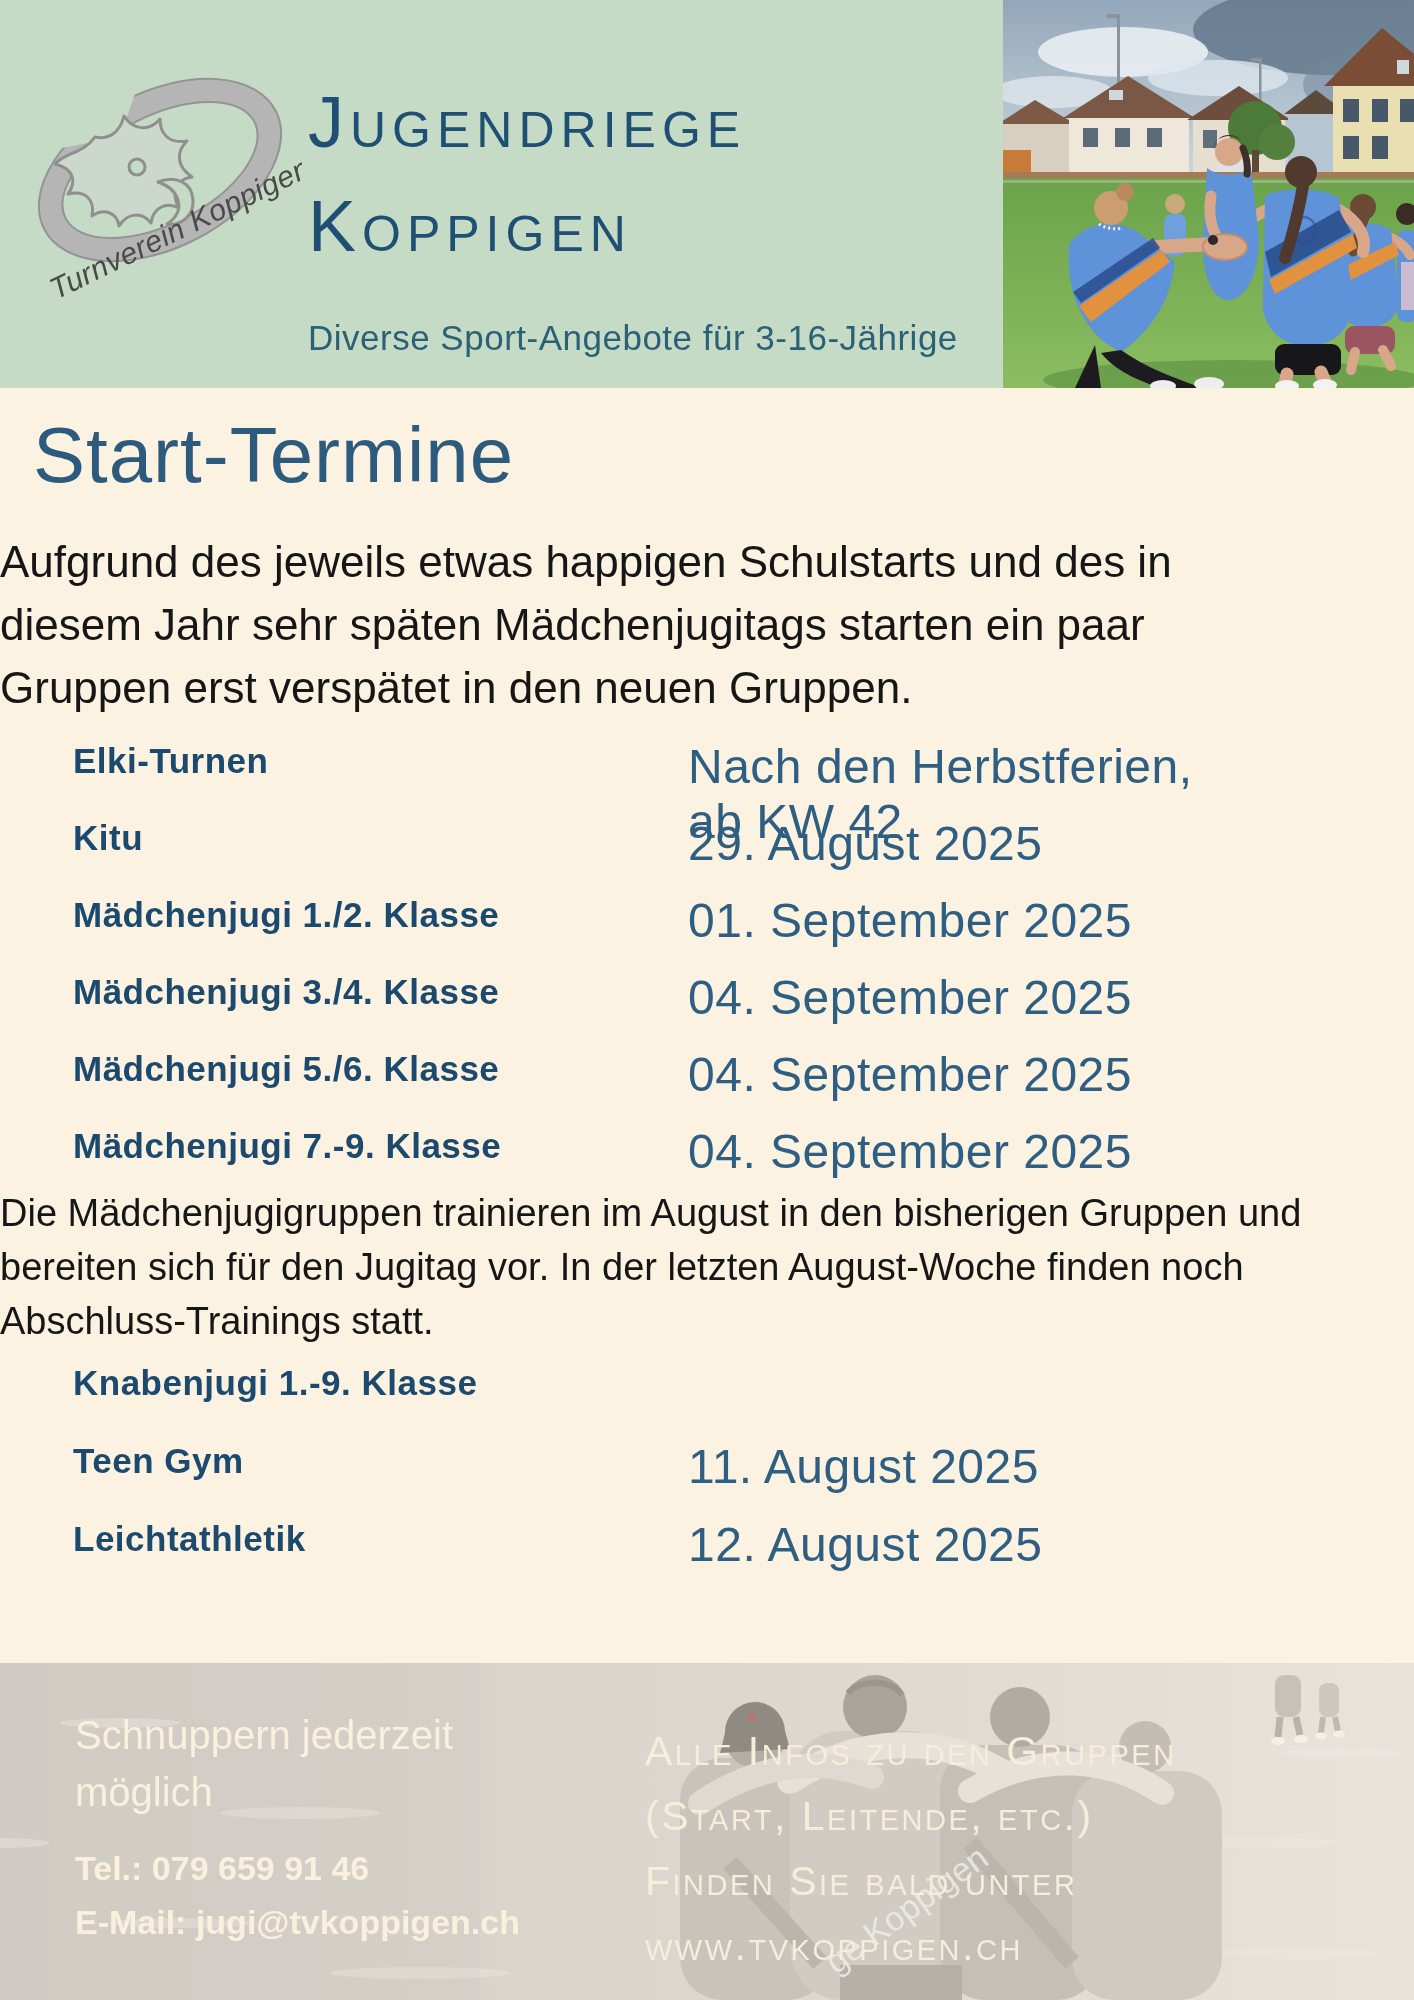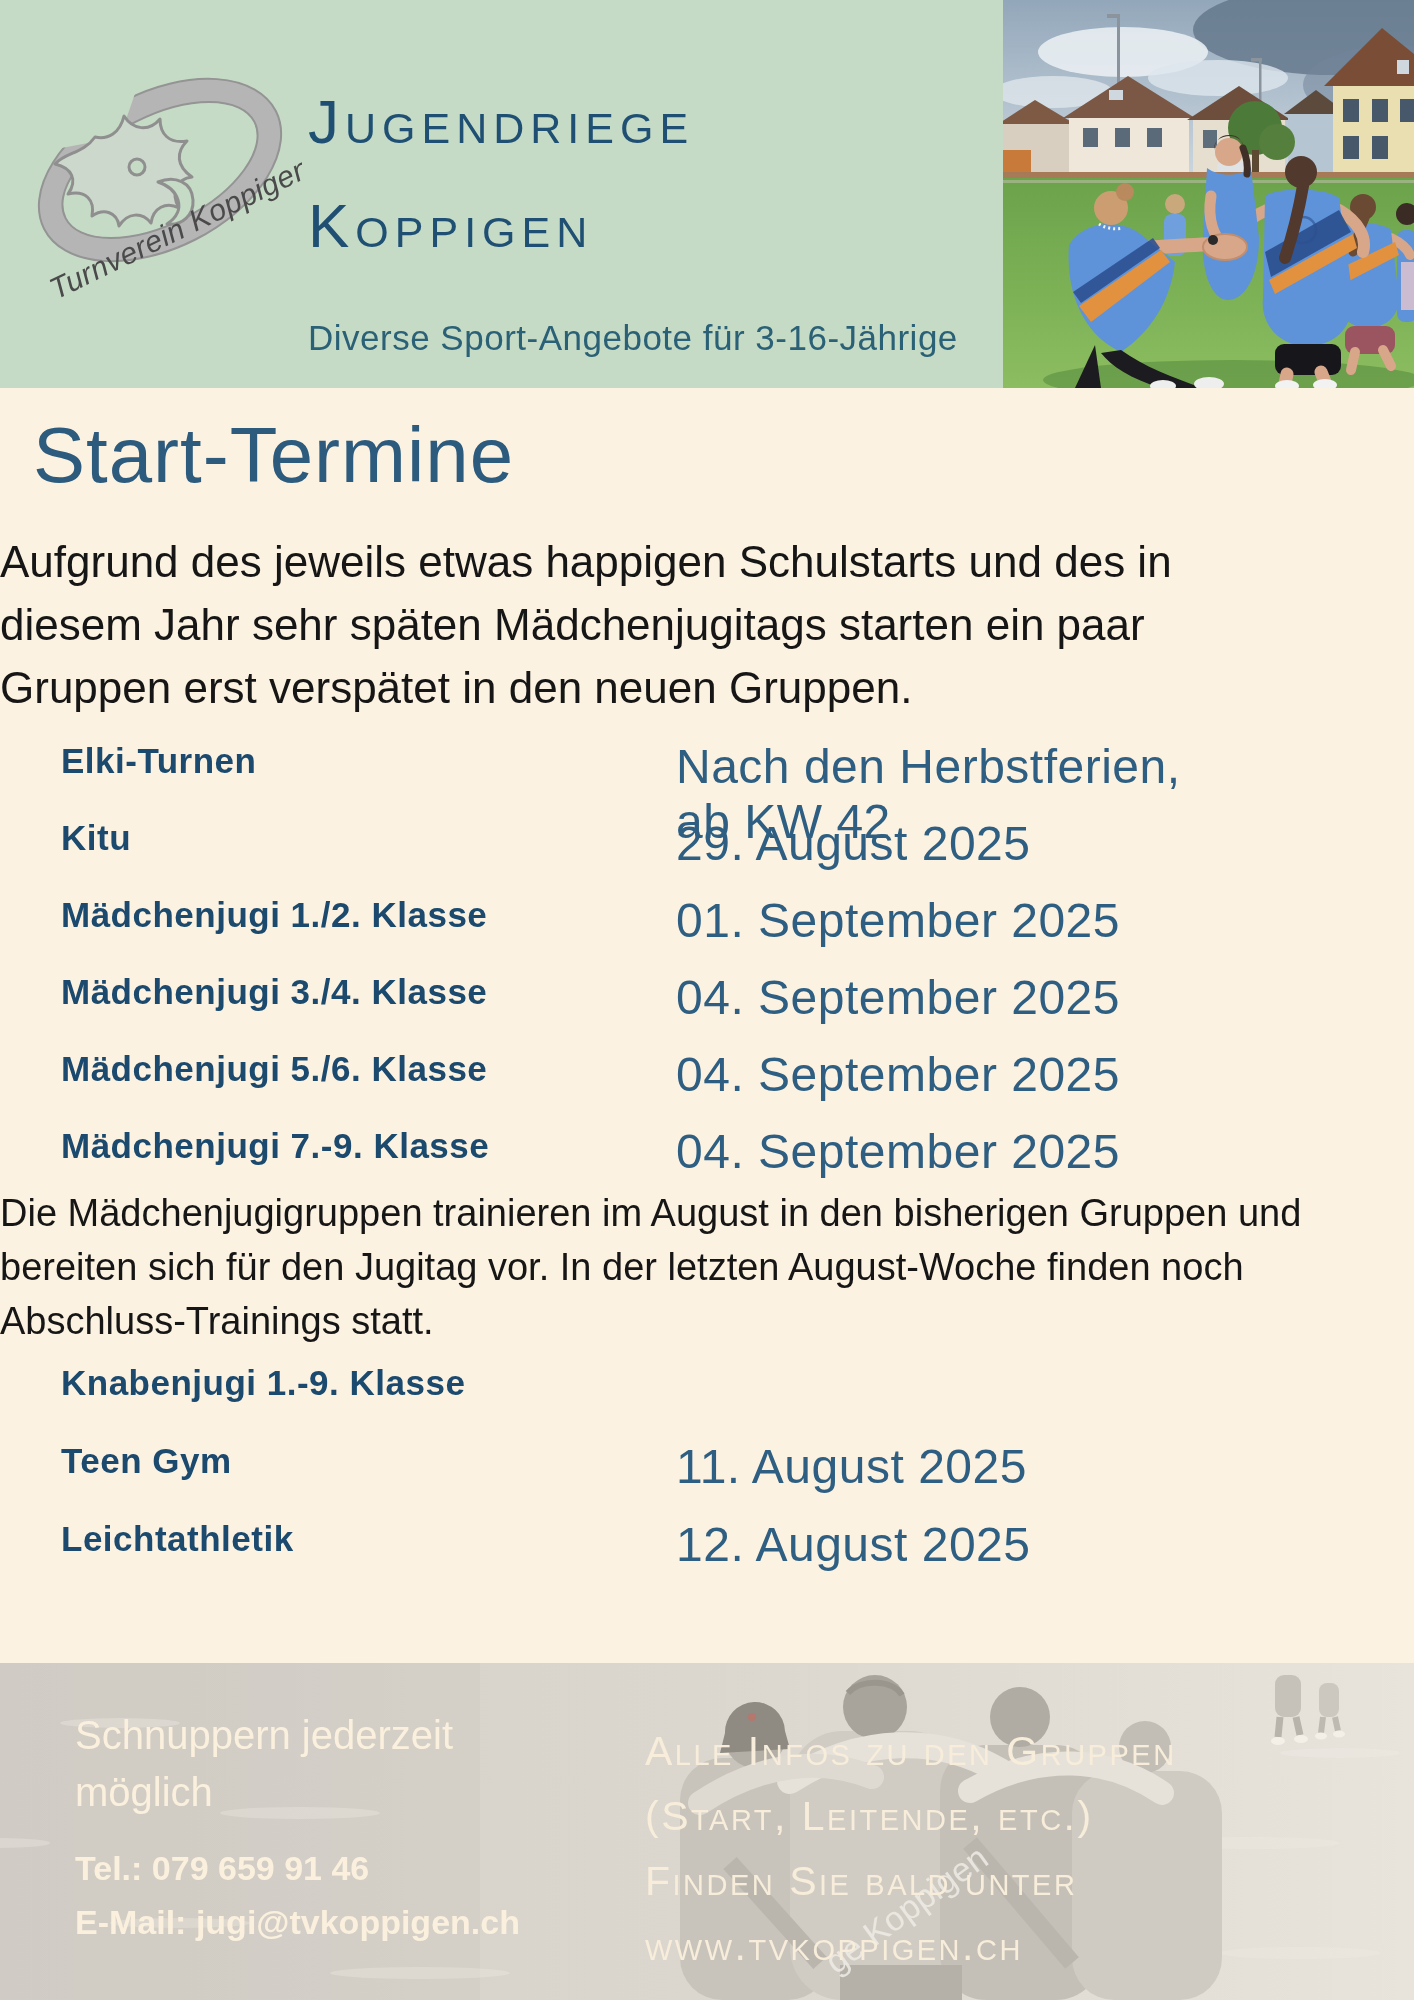--- a/index.html
+++ b/index.html
@@ -3,33 +3,33 @@
 <meta charset="utf-8">
 <style>
   html,body{margin:0;padding:0;background:#777;}
   .page{position:relative;width:1414px;height:2000px;background:#fcf2e1;overflow:hidden;
         font-family:"Liberation Sans",sans-serif;margin:0 auto;}
 
   
   .header{position:absolute;left:0;top:0;width:1414px;height:388px;background:#c5dbc6;}
   .logo{position:absolute;left:0;top:42px;width:302px;height:300px;}
   .title-block{position:absolute;left:308px;top:70px;}
-  .title-line{font-variant:small-caps;font-size:62px;line-height:104px;letter-spacing:6px;
+  .title-line{font-variant:small-caps;font-size:72px;line-height:104px;letter-spacing:6px;
               color:#1f5073;font-weight:400;}
   .subtitle{margin-top:40px;font-size:35px;color:#2b6176;letter-spacing:0.5px;}
   .header-photo{position:absolute;right:0;top:0;width:411px;height:388px;}
 
   
   .heading{position:absolute;left:33px;top:410px;margin:0;font-size:78px;font-weight:400;
            letter-spacing:1px;color:#2d5b7e;}
   .para{position:absolute;left:0;width:1414px;text-align:left;color:#161616;}
   .intro{top:530px;font-size:44px;line-height:63px;}
   .note{top:1186px;font-size:38px;line-height:54px;}
 
-  .row{position:absolute;left:4px;width:1181px;height:48px;}
+  .row{position:absolute;left:16px;width:1181px;height:48px;}
   .row .group{position:absolute;left:57px;top:0;font-size:35px;font-weight:700;
               letter-spacing:0.5px;color:#1b4a6e;}
   .row .date{position:absolute;left:672px;top:-2px;font-size:48px;font-weight:400;
              color:#2e5f82;letter-spacing:0.5px;}
 
   
   .footer{position:absolute;left:0;top:1663px;width:1414px;height:337px;overflow:hidden;}
   .footer svg{position:absolute;left:0;top:0;}
   .f-left-title{position:absolute;left:75px;top:44px;width:430px;font-size:40px;
                 line-height:57px;color:#faf0dd;}

